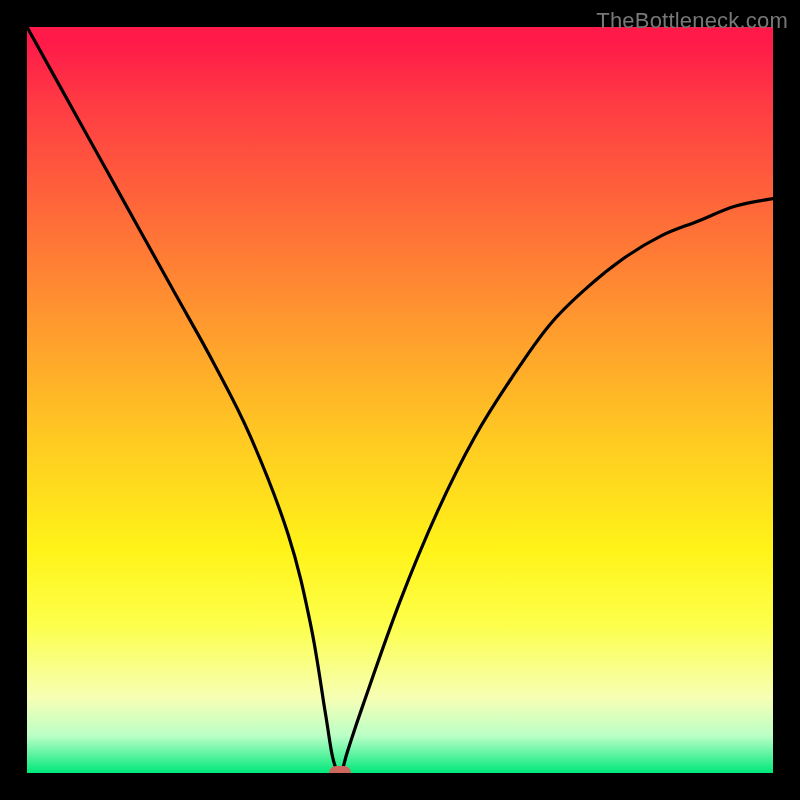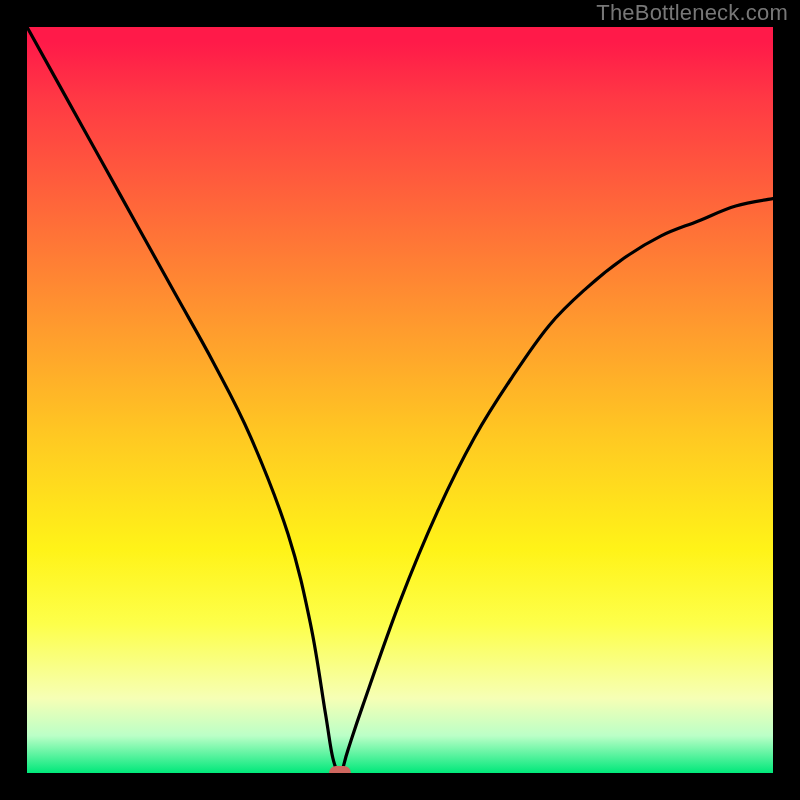--- a/index.html
+++ b/index.html
@@ -40,21 +40,21 @@
       #ffc922 55%,
       #fff318 70%,
       #fdff4a 80%,
       #f6ffb5 90%,
       #bbffc7 95%,
       #00e87a 100%
     );
   }
   .watermark {
     position: absolute;
-    top: 0;
+    top: 8px;
     right: 12px;
     color: #777;
     font-size: 22px;
     font-weight: 500;
     letter-spacing: 0.2px;
     user-select: none;
   }
   svg.curve {
     position: absolute;
     inset: 0;

